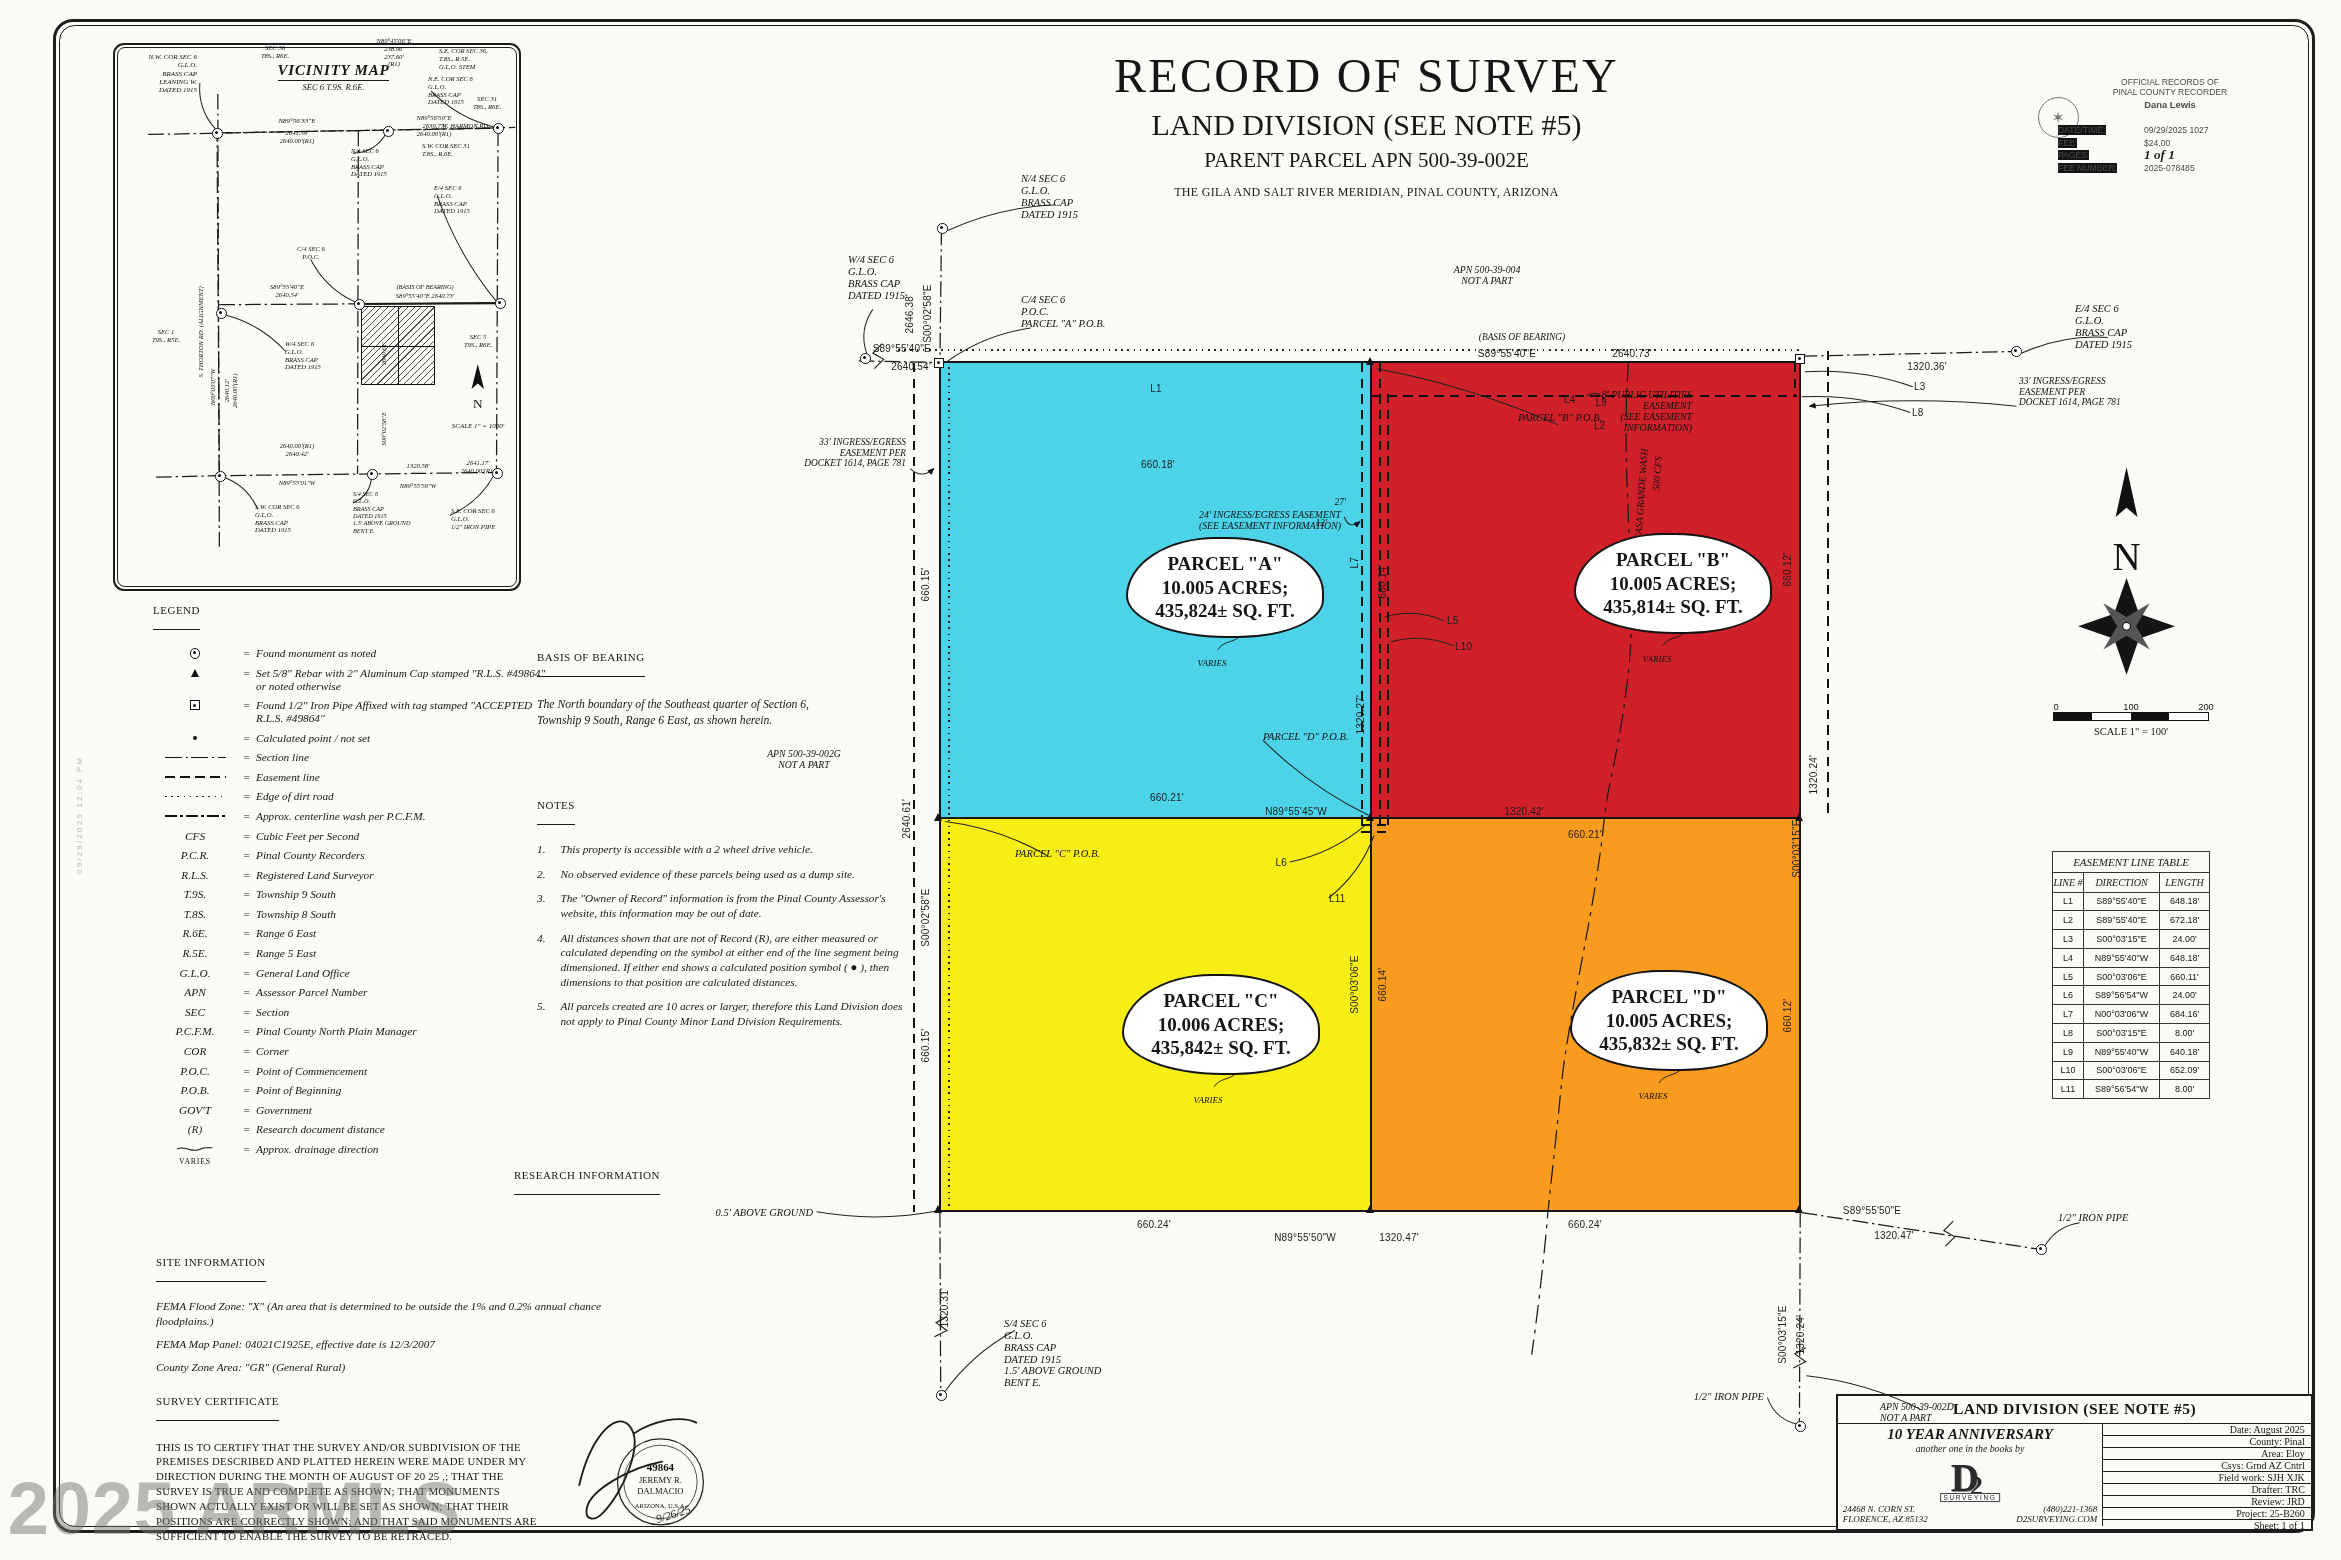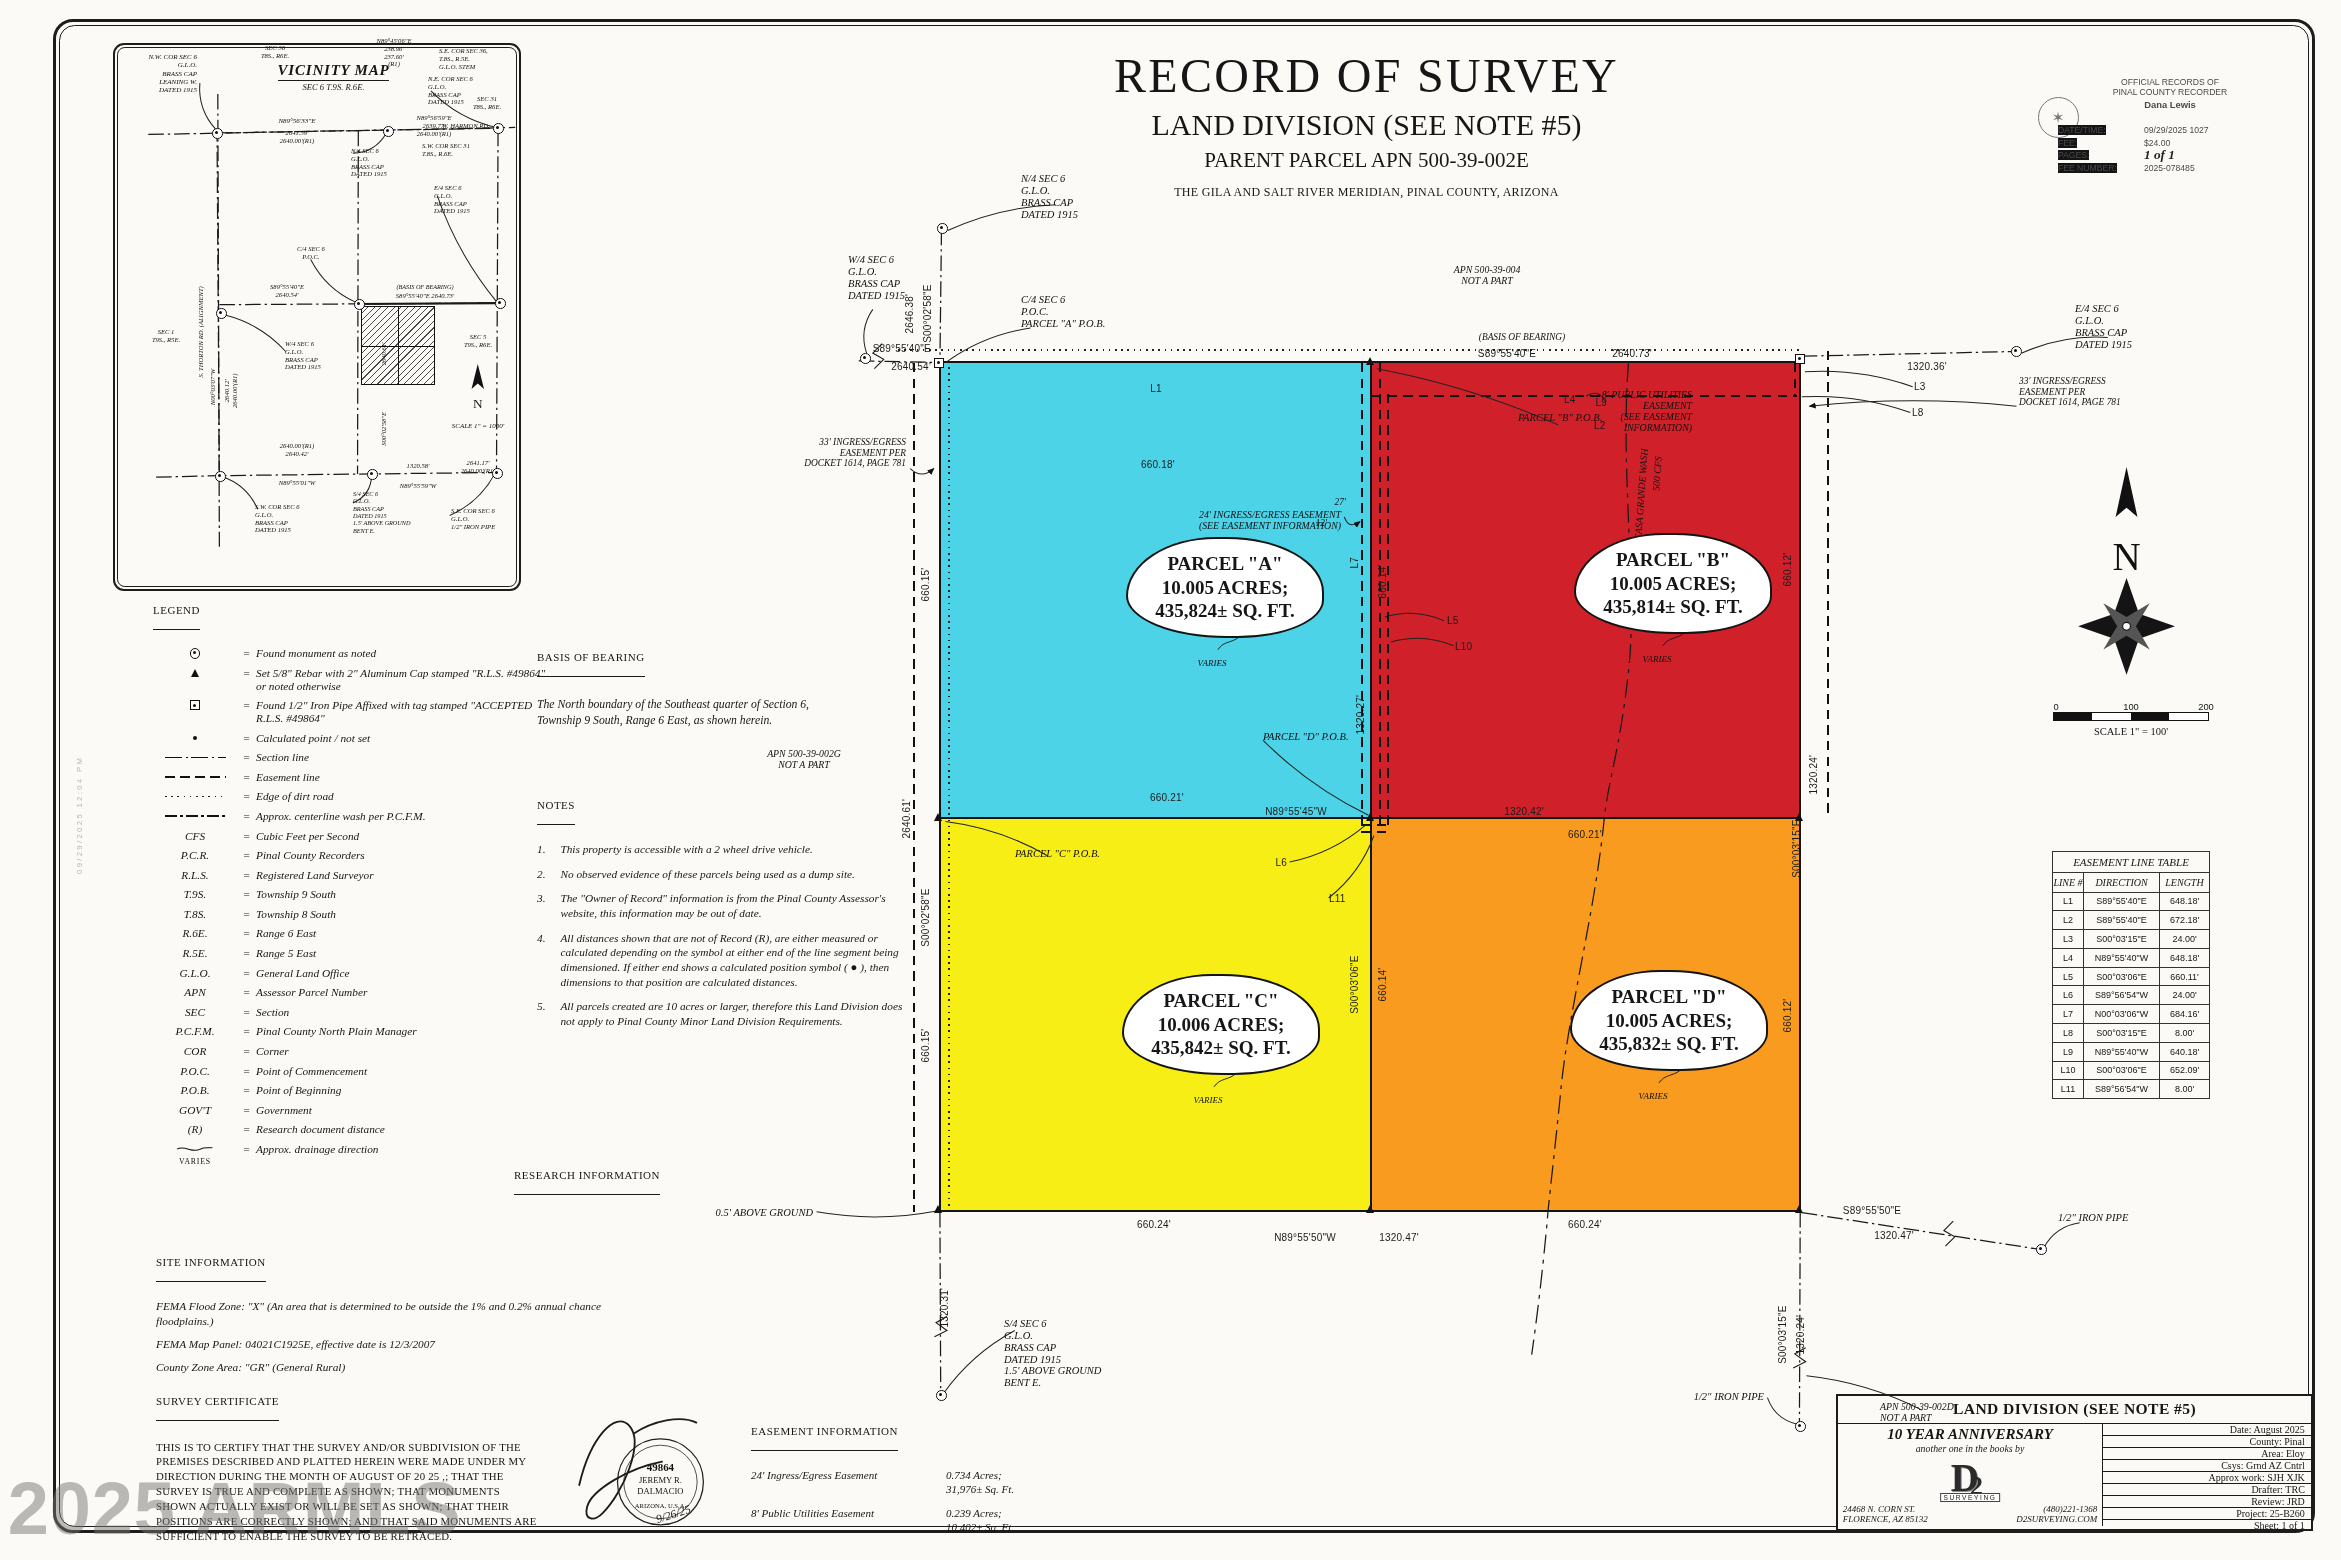--- a/index.html
+++ b/index.html
@@ -777,35 +777,20 @@
 
   <div id="cert">
     <span class="sec-title">SURVEY CERTIFICATE</span>
     <p>THIS IS TO CERTIFY THAT THE SURVEY AND/OR SUBDIVISION OF THE PREMISES DESCRIBED AND PLATTED HEREIN WERE MADE UNDER MY DIRECTION DURING THE MONTH OF      AUGUST      OF 20 25 ,; THAT THE SURVEY IS TRUE AND COMPLETE AS SHOWN; THAT MONUMENTS SHOWN ACTUALLY EXIST OR WILL BE SET AS SHOWN; THAT THEIR POSITIONS ARE CORRECTLY SHOWN; AND THAT SAID MONUMENTS ARE SUFFICIENT TO ENABLE THE SURVEY TO BE RETRACED.</p>
   </div>
 
   <div id="research">
     <span class="sec-title">RESEARCH INFORMATION</span>
   </div>
 
-  <div id="einfo">
-    <span class="sec-title">EASEMENT INFORMATION</span>
-    <div id="einfo-rows">
-        <div class="erow">
-          <div class="ename">24' Ingress/Egress Easement</div>
-          <div style="white-space: pre-line;">0.734 Acres;
-31,976± Sq. Ft.</div>
-        </div>
-        <div class="erow">
-          <div class="ename">8' Public Utilities Easement</div>
-          <div style="white-space: pre-line;">0.239 Acres;
-10,402± Sq. Ft.</div>
-        </div>
-      </div>
-  </div>
 
   <div id="etable">
     <div class="ttl">EASEMENT LINE TABLE</div>
     <div class="hrow" id="etable-head">
         <div class="c1">LINE #</div>
         <div class="c2">DIRECTION</div>
         <div class="c3">LENGTH</div>
       </div>
     <div id="etable-body">
         <div class="drow">
@@ -885,21 +870,21 @@
               <span>FLORENCE, AZ 85132</span>
               <span>D2SURVEYING.COM</span>
             </div>
         </div>
       </div>
       <div class="right" id="tblock-rows">
           <div class="trow">Date: August 2025</div>
           <div class="trow">County: Pinal</div>
           <div class="trow">Area: Eloy</div>
           <div class="trow">Csys: Grnd AZ Cntrl</div>
-          <div class="trow">Approx work:  SJH XJK</div>
+          <div class="trow">Field work:  SJH XJK</div>
           <div class="trow">Drafter:  TRC</div>
           <div class="trow">Review: JRD</div>
           <div class="trow">Project: 25-B260</div>
           <div class="trow">Sheet: 1 of 1</div>
         </div>
     </div>
   </div>
 
   <div id="wm">2025 ARMLS</div>
   <div id="edge">09/29/2025  12:04 PM</div>

